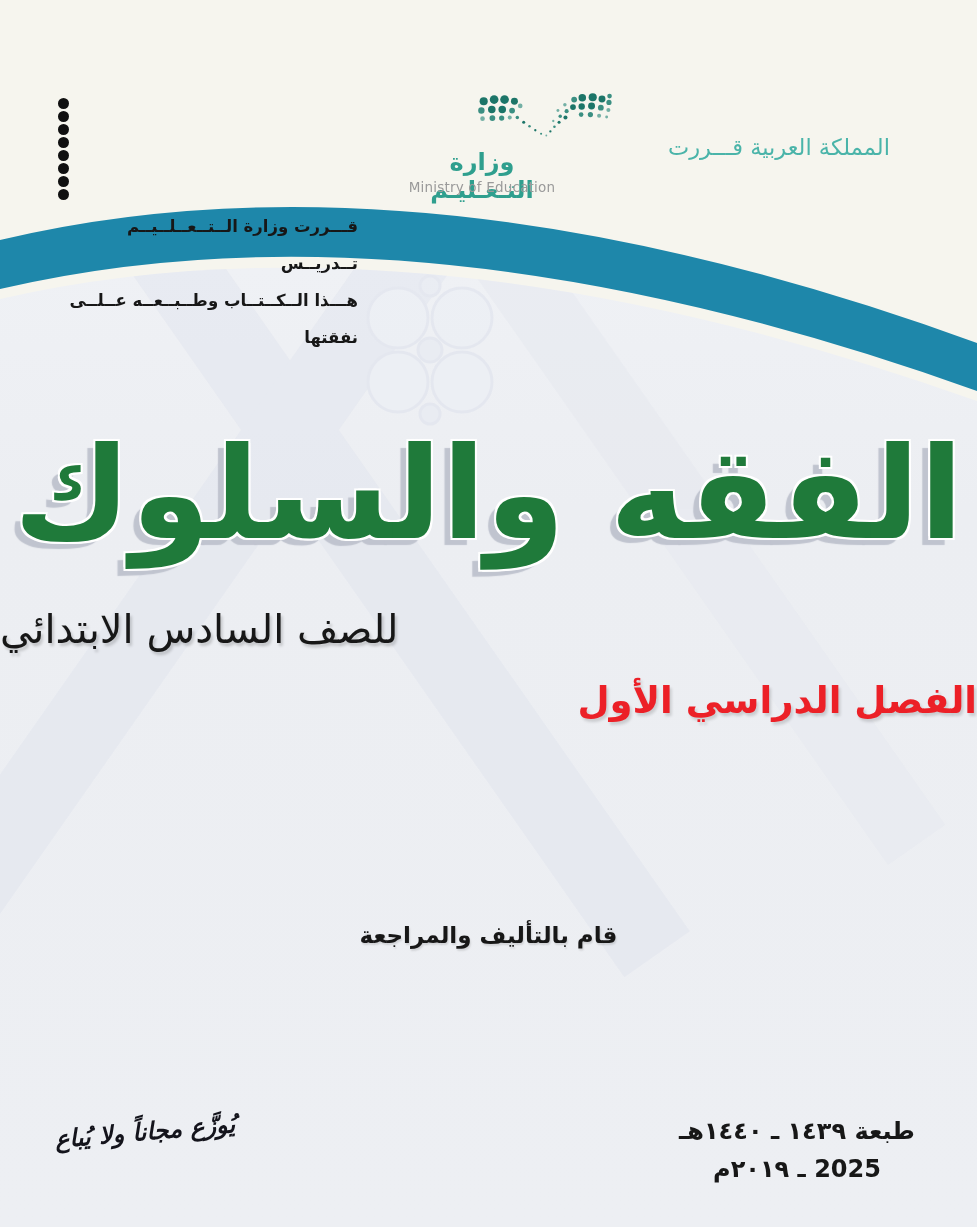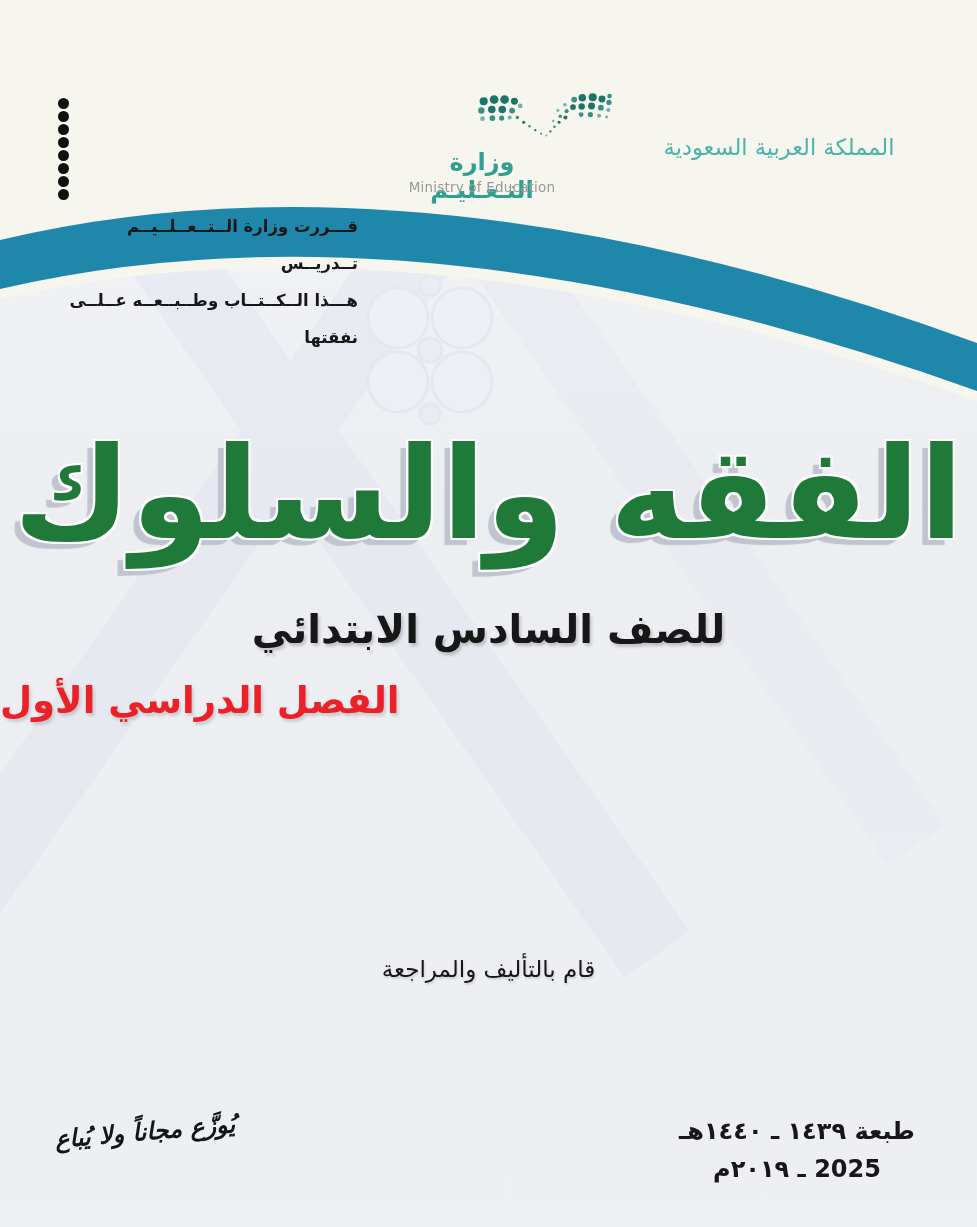--- a/index.html
+++ b/index.html
@@ -56,37 +56,37 @@
   
   .title{
     position:absolute;left:0;top:408px;width:100%;text-align:center;direction:rtl;
     font-size:128px;font-weight:bold;color:var(--title-green);line-height:1.35;
     text-shadow:
       0 0 3px #ffffff, 2px 2px 0 #ffffff, -2px 2px 0 #ffffff,
       2px -2px 0 #ffffff, -2px -2px 0 #ffffff,
       -8px 7px 1px #c0c4cf;
   }
   .grade{
-    position:absolute;left:0;top:606px;width:100%;text-align:center;direction:rtl;
-    font-size:40px;font-weight:bold;color:var(--text-black);
+    position:absolute;left:0;top:606px;width:100%;text-align:left;direction:rtl;
+    font-size:40px;font-weight:normal;color:var(--text-black);
     text-shadow:2px 3px 3px rgba(0,0,0,.18);
   }
   .semester{
-    position:absolute;left:0;top:679px;width:100%;text-align:left;direction:rtl;
+    position:absolute;left:0;top:679px;width:100%;text-align:right;direction:rtl;
     font-size:37px;font-weight:bold;color:var(--semester-red);
     text-shadow:2px 3px 3px rgba(0,0,0,.15);
   }
   .booktype{
     position:absolute;left:0;top:745px;width:100%;text-align:center;direction:rtl;
     font-size:35px;font-weight:bold;color:var(--book-green);
     text-shadow:2px 3px 3px rgba(0,0,0,.15);
   }
   .authors{
-    position:absolute;left:0;top:946px;width:100%;text-align:center;direction:rtl;
-    font-size:23px;font-weight:normal;color:var(--text-black);line-height:2.05;
+    position:absolute;left:0;top:912px;width:100%;text-align:center;direction:rtl;
+    font-size:23px;font-weight:bold;color:var(--text-black);line-height:2.05;
     text-shadow:1px 2px 2px rgba(0,0,0,.12);
   }
 
   
   .edition{
     position:absolute;right:45px;top:1094px;width:270px;text-align:center;
     direction:rtl;font-size:24px;font-weight:bold;color:var(--text-black);line-height:1.6;margin-top:18px;
   }
   .distribution{
     position:absolute;left:50px;top:1118px;width:190px;text-align:center;
@@ -194,21 +194,21 @@
         <circle class="dL" cx="231" cy="31" r="3.5"></circle>
       <circle class="dM" cx="184" cy="39" r="4"></circle>
         <circle class="dM" cx="200" cy="39" r="4.5"></circle>
       <circle class="dL" cx="215" cy="41" r="3.5"></circle>
         <circle class="dL" cx="228" cy="43" r="2.5"></circle>
     </svg>
   </div>
   <div class="moe-ar">وزارة التـعـليـم</div>
   <div class="moe-en">Ministry of Education</div>
 
-  <div class="kingdom">المملكة العربية السعودية</div>
+  <div class="kingdom">المملكة العربية قـــررت</div>
 
   <h1 class="title">الفقه والسلوك</h1>
   <div class="grade">للصف السادس الابتدائي</div>
   <div class="semester">الفصل الدراسي الأول</div>
 
   <div class="authors">
     <div>قام بالتأليف والمراجعة</div>
   </div>
 
   <div class="edition">

